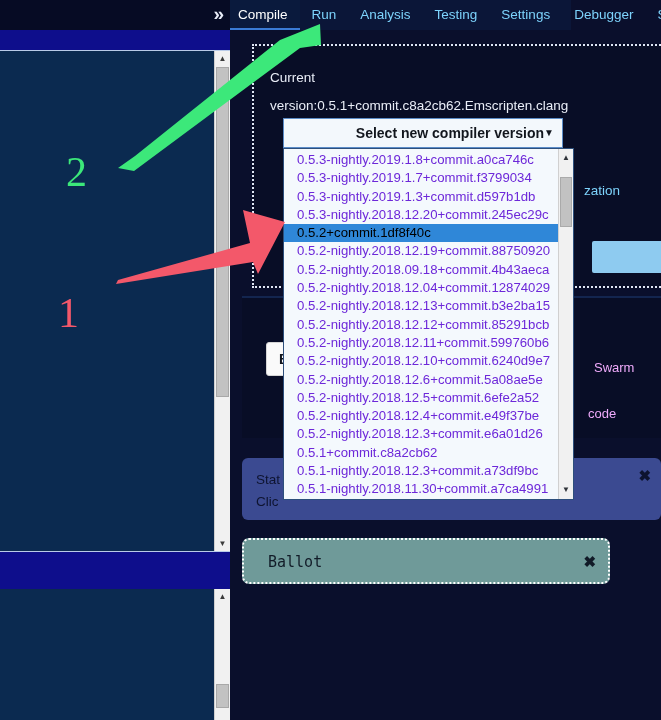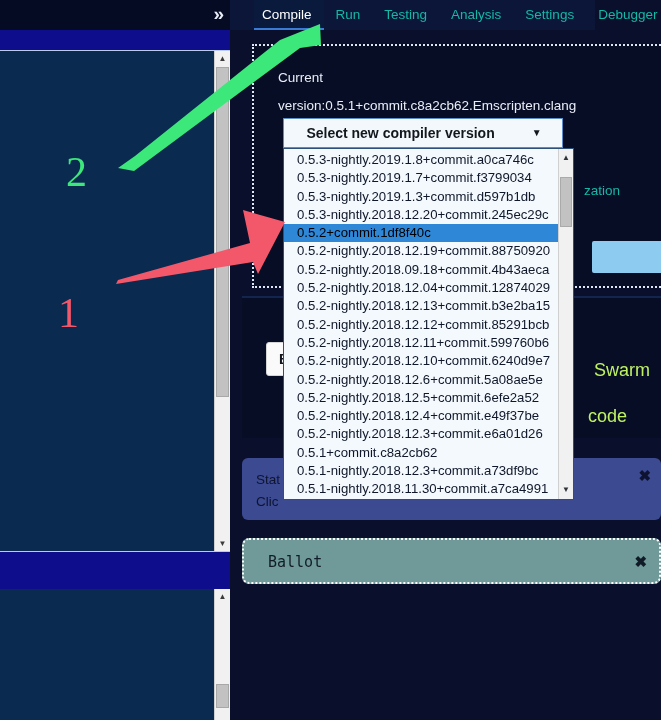--- a/index.html
+++ b/index.html
@@ -110,28 +110,27 @@
     width: 431px; height: 720px;
     background: #0a0f2c;
   }
   #tabbar {
     position: absolute;
     left: 0; top: 0;
     width: 341px; height: 30px;
     background: #0b1638;
     display: flex;
     align-items: center;
-    padding-left: 24px;
   }
   .tab {
     padding: 0 12px;
     height: 30px;
     line-height: 30px;
     font-size: 13.5px;
-    color: #14b8a6;
+    color: #7dd3fc;
     white-space: nowrap;
     cursor: pointer;
   }
   .tab.active {
     background: #0a1a3d;
     color: #ffffff;
     border-bottom: 2px solid #3a7bd5;
     box-sizing: border-box;
   }
   .tab:first-child { padding-left: 8px; }
@@ -148,32 +147,32 @@
   #compiler-card {
     position: absolute;
     left: 22px; top: 14px;
     width: 412px; height: 244px;
     border: 2px dotted #dfe6f5;
     box-sizing: border-box;
     background: #080d26;
   }
   .card-label {
     position: absolute;
-    left: 24px;
+    left: 16px;
     color: #e9edf7;
     font-size: 13.5px;
     white-space: nowrap;
   }
   #current-label { top: 24px; }
   #current-version { top: 52px; }
 
   #optimization-text {
     position: absolute;
     left: 330px; top: 137px;
-    color: #14b8a6;
+    color: #7dd3fc;
     font-size: 13.5px;
     white-space: nowrap;
   }
   #compile-btn {
     position: absolute;
     left: 338px; top: 195px;
     width: 100px; height: 32px;
     background: #8ecbf0;
     border: none;
     border-radius: 2px;
@@ -202,22 +201,22 @@
     font-weight: bold;
     line-height: 32px;
     text-align: left;
     box-sizing: border-box;
     cursor: pointer;
     overflow: hidden;
     white-space: nowrap;
   }
   .sec-text {
     position: absolute;
-    color: #bef264;
-    font-size: 18px;
+    color: #f0abfc;
+    font-size: 13px;
     white-space: nowrap;
   }
   #swarm-text { left: 352px; top: 62px; }
   #bzzcode-text { left: 346px; top: 108px; }
 
   
   #status-alert {
     position: absolute;
     left: 12px; top: 428px;
     width: 419px; height: 62px;
@@ -240,21 +239,21 @@
     font-size: 15px;
     font-weight: bold;
     line-height: 15px;
     cursor: pointer;
   }
 
   
   #ballot-tab {
     position: absolute;
     left: 12px; top: 508px;
-    width: 419px; height: 46px;
+    width: 368px; height: 46px;
     background: #6f9a99;
     border: 2px dotted #ffffff;
     border-radius: 7px;
     box-sizing: border-box;
   }
   #ballot-label {
     position: absolute;
     left: 24px; top: 13px;
     color: #121c28;
     font-family: "DejaVu Sans Mono", "Liberation Mono", monospace;
@@ -278,24 +277,23 @@
     z-index: 40;
   }
   #select-box {
     width: 280px;
     height: 30px;
     background: #f3f8fc;
     border: 1px solid #5b8cc8;
     box-sizing: border-box;
     display: flex;
     align-items: center;
-    justify-content: center;
+    justify-content: flex-end;
     padding: 0 8px 0 10px;
     cursor: pointer;
-    gap: 37px;
   }
   #select-value {
     color: #12161d;
     font-size: 14px;
     font-weight: bold;
     white-space: nowrap;
   }
   #select-caret {
     color: #12161d;
     font-size: 10px;
@@ -314,21 +312,21 @@
     position: absolute;
     left: 0; top: 0;
     width: 275px;
     padding-top: 2px;
     box-sizing: border-box;
   }
   .option {
     height: 18.3px;
     line-height: 18.3px;
     padding-left: 13px;
-    color: #0f172a;
+    color: #6d28d9;
     font-size: 13.2px;
     white-space: nowrap;
     cursor: pointer;
     box-sizing: border-box;
   }
   .option.selected {
     background: #2f87d8;
     color: #000000;
   }
   #option-scroll {
@@ -399,22 +397,22 @@
     <div class="sb-arrow up">▲</div>
     <div class="sb-thumb"></div>
   </div>
 </div>
 
 <div id="main-pane">
 
   <div id="tabbar">
     <div class="tab active">Compile</div>
     <div class="tab">Run</div>
+    <div class="tab">Analysis</div>
     <div class="tab">Testing</div>
-    <div class="tab">Analysis</div>
     <div class="tab">Settings</div>
     <div class="tab">Debugger</div>
     <div class="tab">Se</div>
   </div>
 
   <div id="content">
 
     <div id="compiler-card">
       <div class="card-label" id="current-label">Current</div>
       <div class="card-label" id="current-version">version:0.5.1+commit.c8a2cb62.Emscripten.clang</div>

